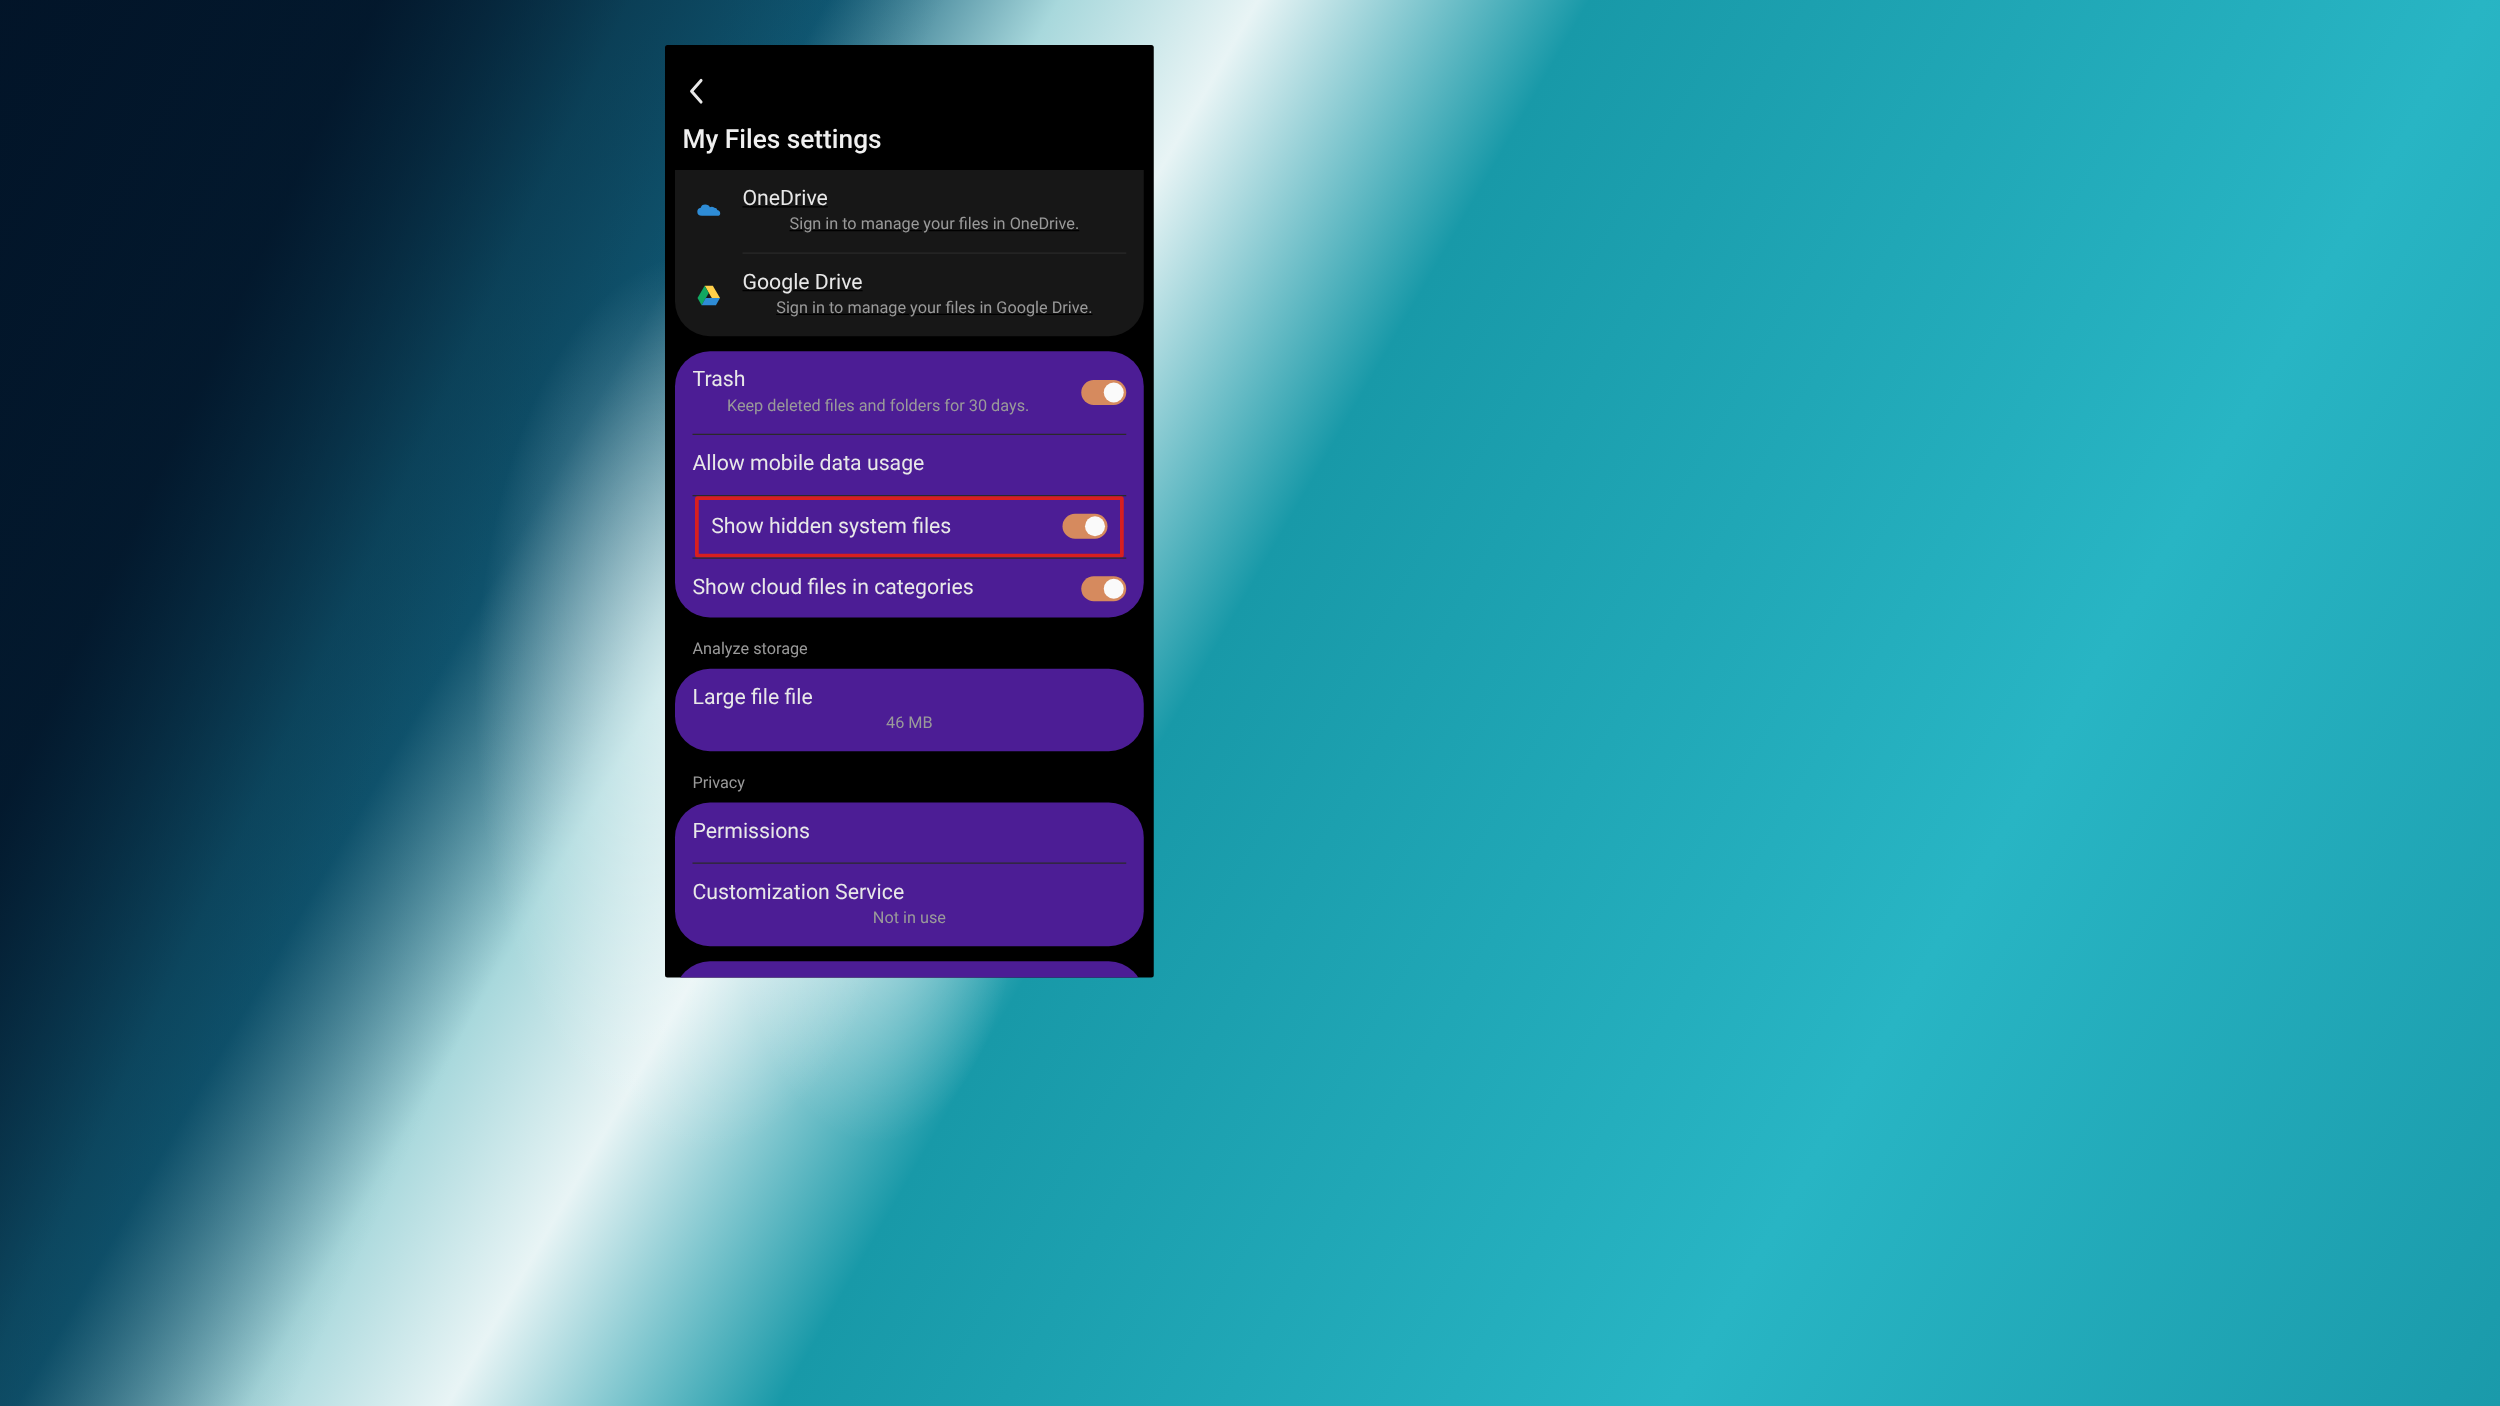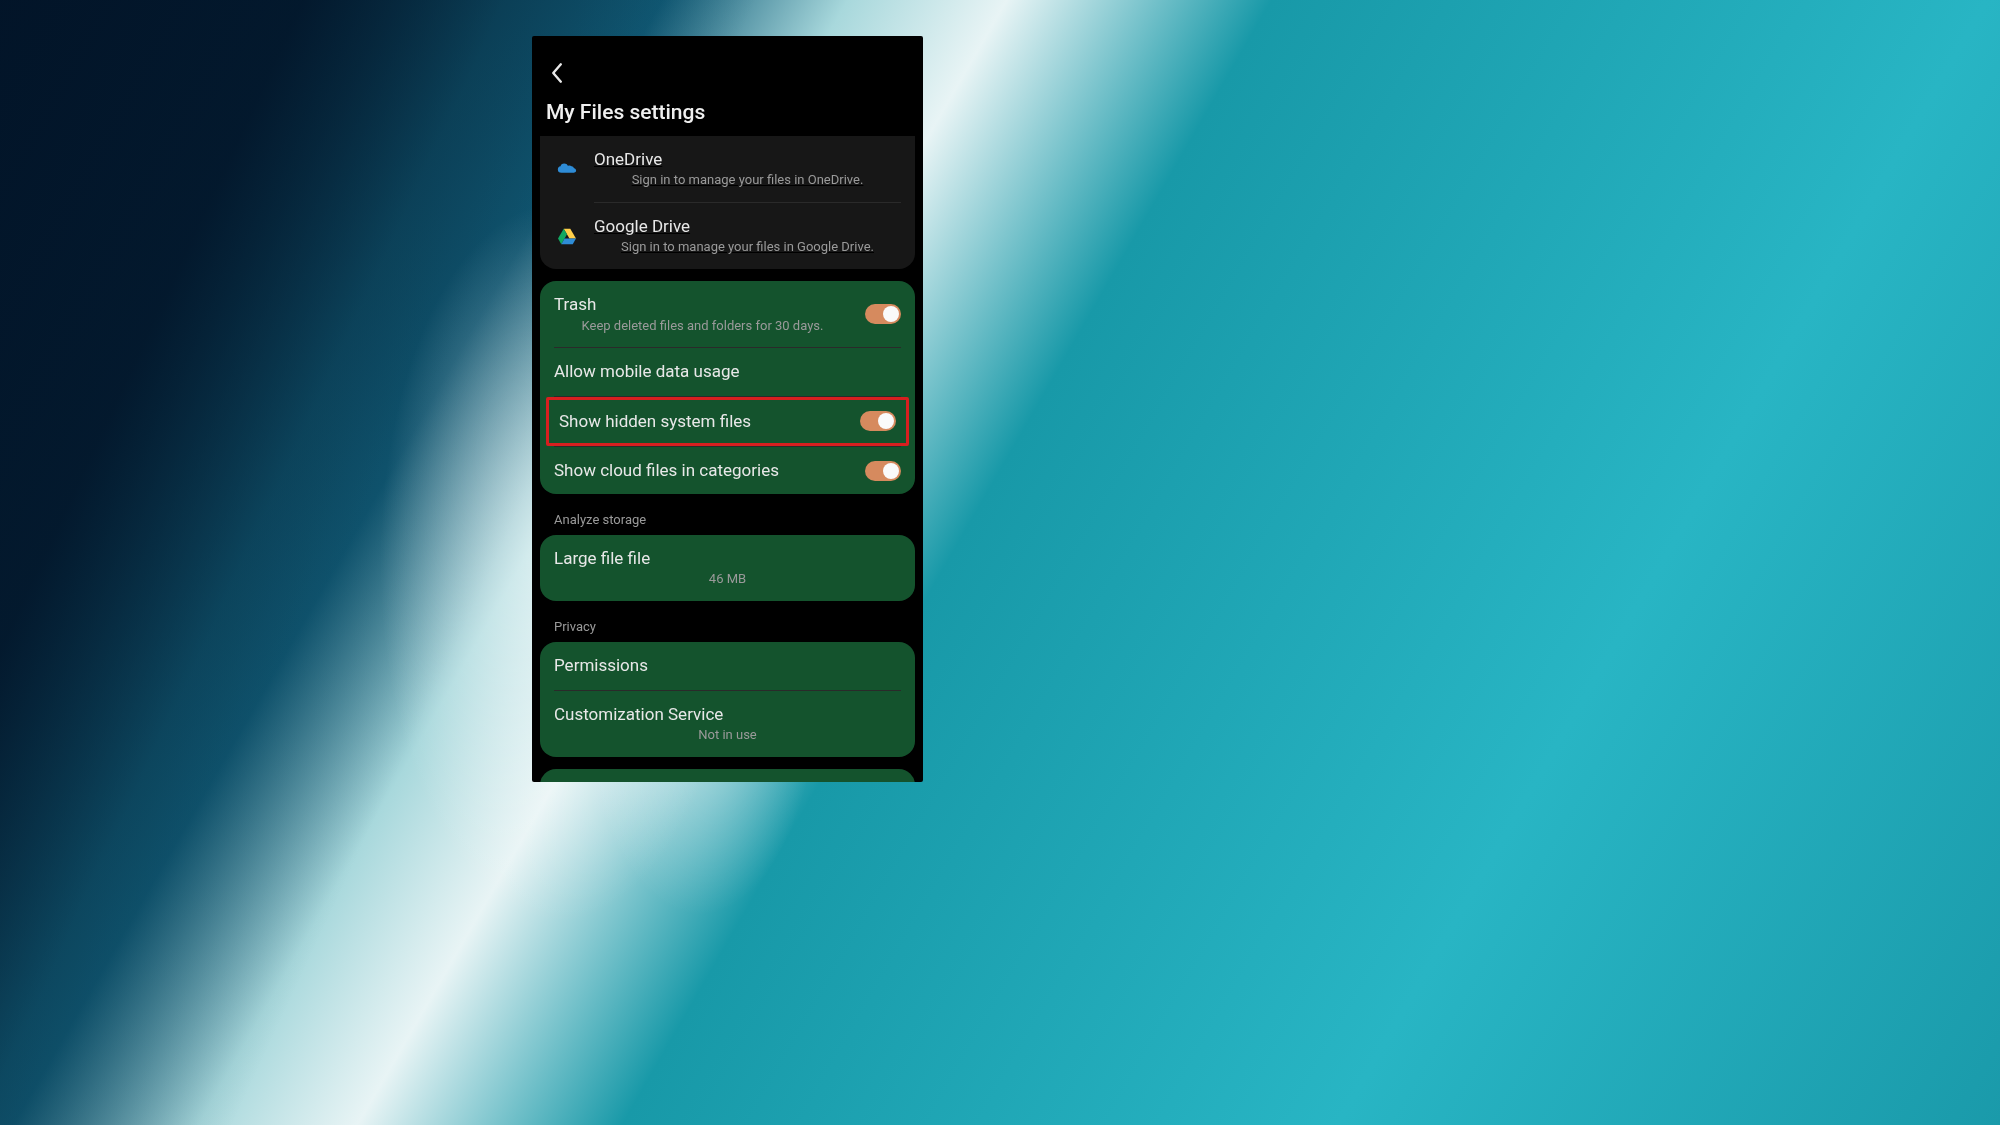--- a/index.html
+++ b/index.html
@@ -47,22 +47,22 @@
     cursor: pointer;
   }
   .back-btn svg { width: 13px; height: 22px; }
   .header-title {
     color: #f0f0f0;
     font-size: 21px;
     font-weight: 500;
   }
 
   .card {
-    background: #14532d;
-    border-radius: 16px;
+    background: #4c1d95;
+    border-radius: 28px;
     margin: 0 8px 12px 8px;
   }
   .card.top-cut {
     border-top-left-radius: 0;
     border-top-right-radius: 0;
     background: #171717;
     text-decoration: underline;
   }
   .card.bottom-cut {
     border-bottom-left-radius: 0;
@@ -132,21 +132,21 @@
     height: 16px;
     background: #fafafa;
     border-radius: 50%;
     top: 2px;
   }
   .toggle.on .knob { right: 2px; }
 
   .highlight-box {
     border: 3px solid #d81f1f;
     border-radius: 2px;
-    margin: 0 6px;
+    margin: 0 16px;
   }
   .highlight-box .row { padding: 11px 10px; }
 
   
   .onedrive-icon {
     width: 22px; height: 22px;
     display: flex; align-items: center; justify-content: center;
   }
   
   .gdrive-icon {

